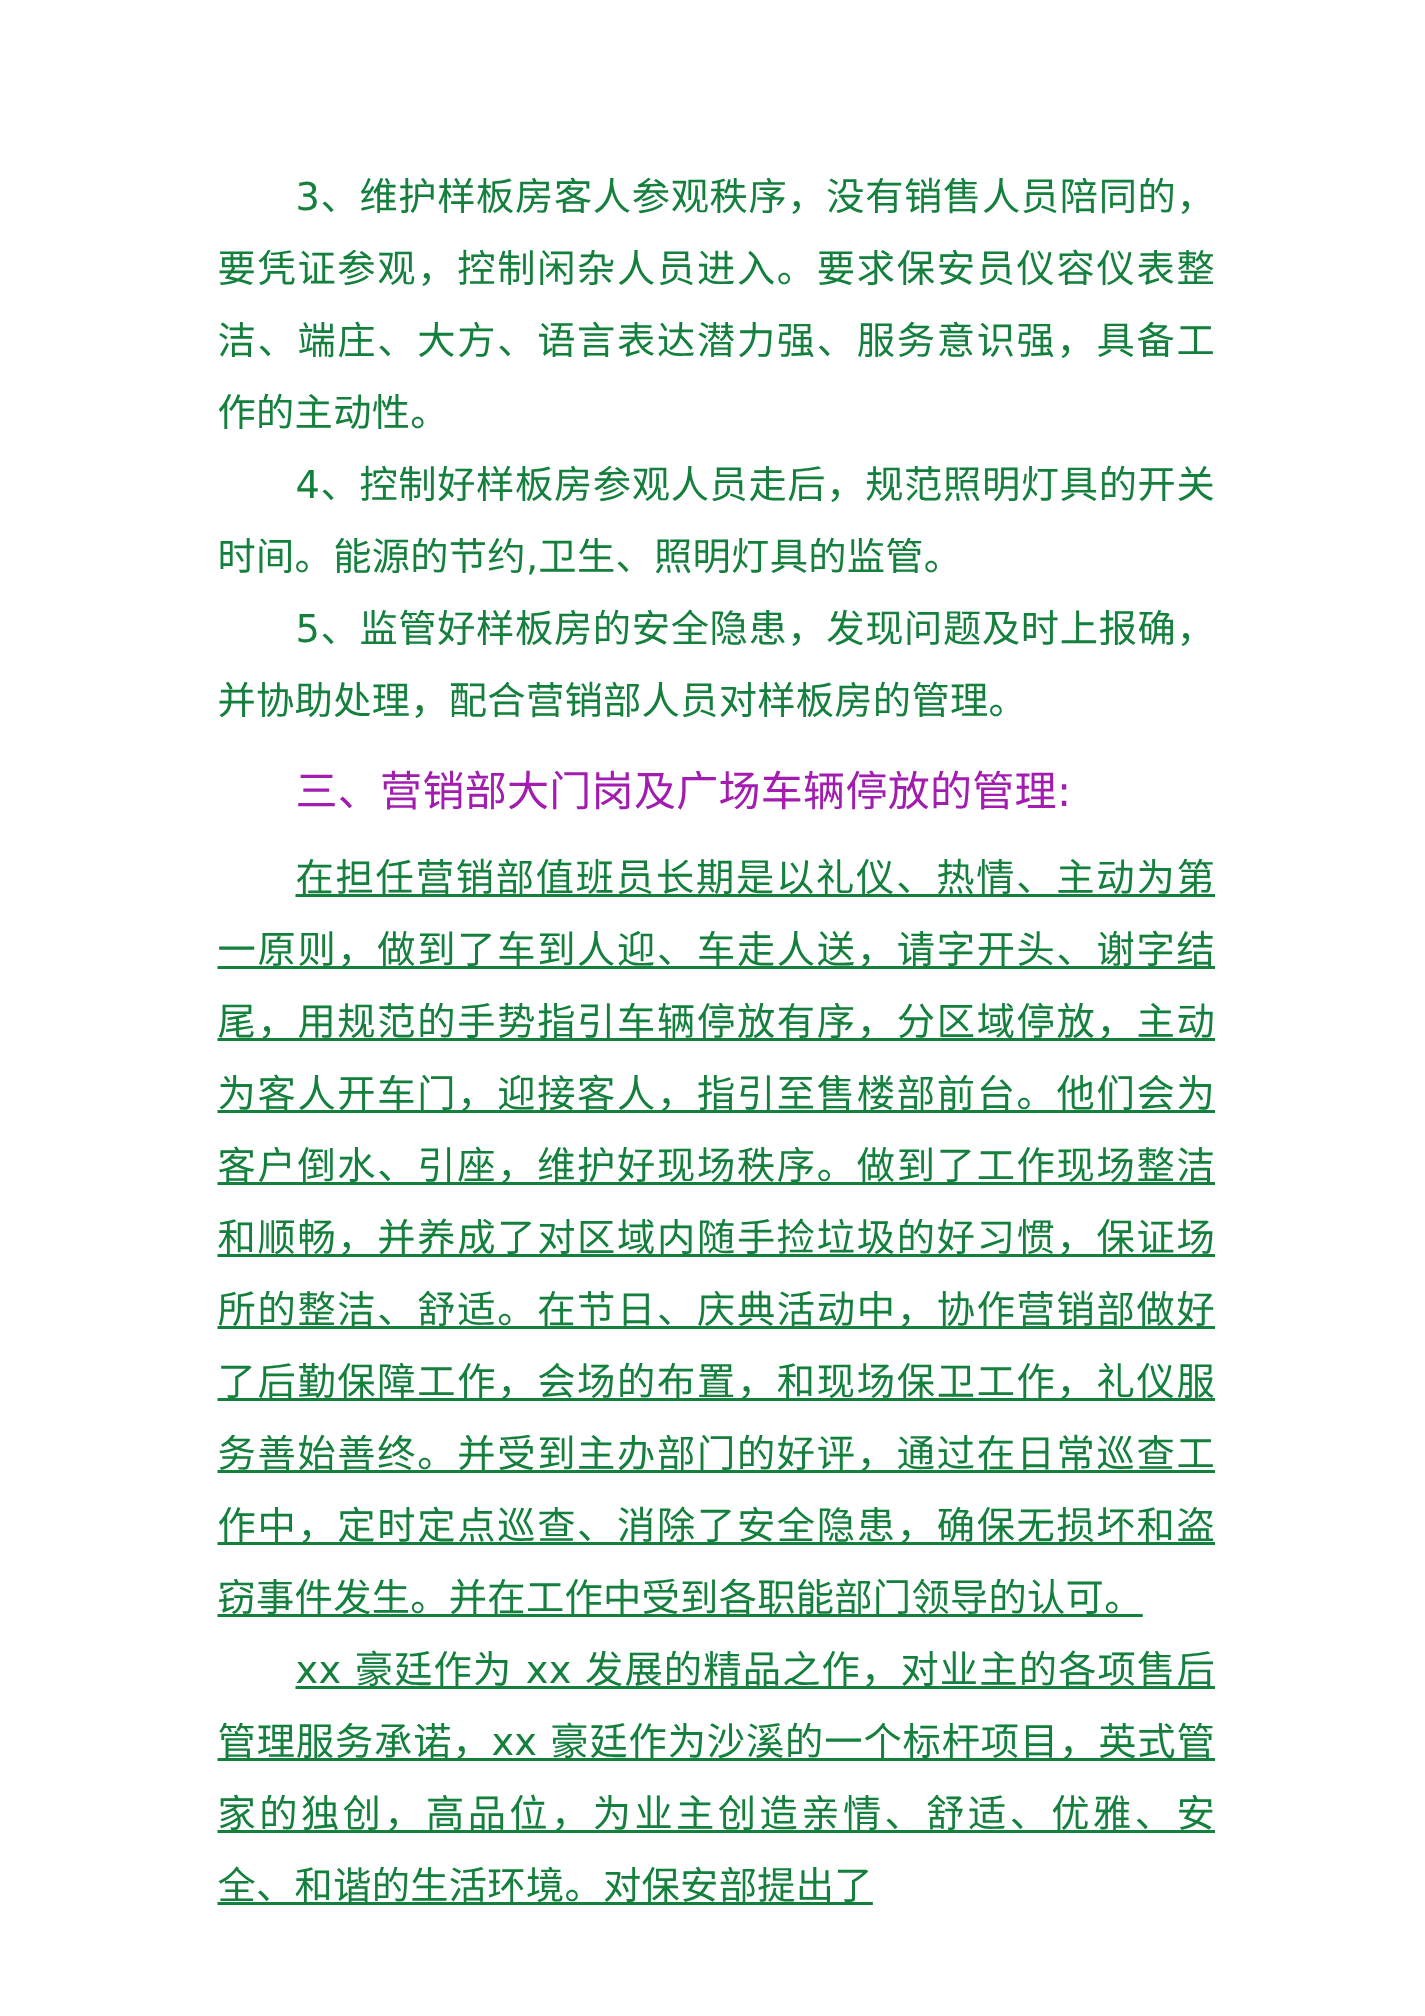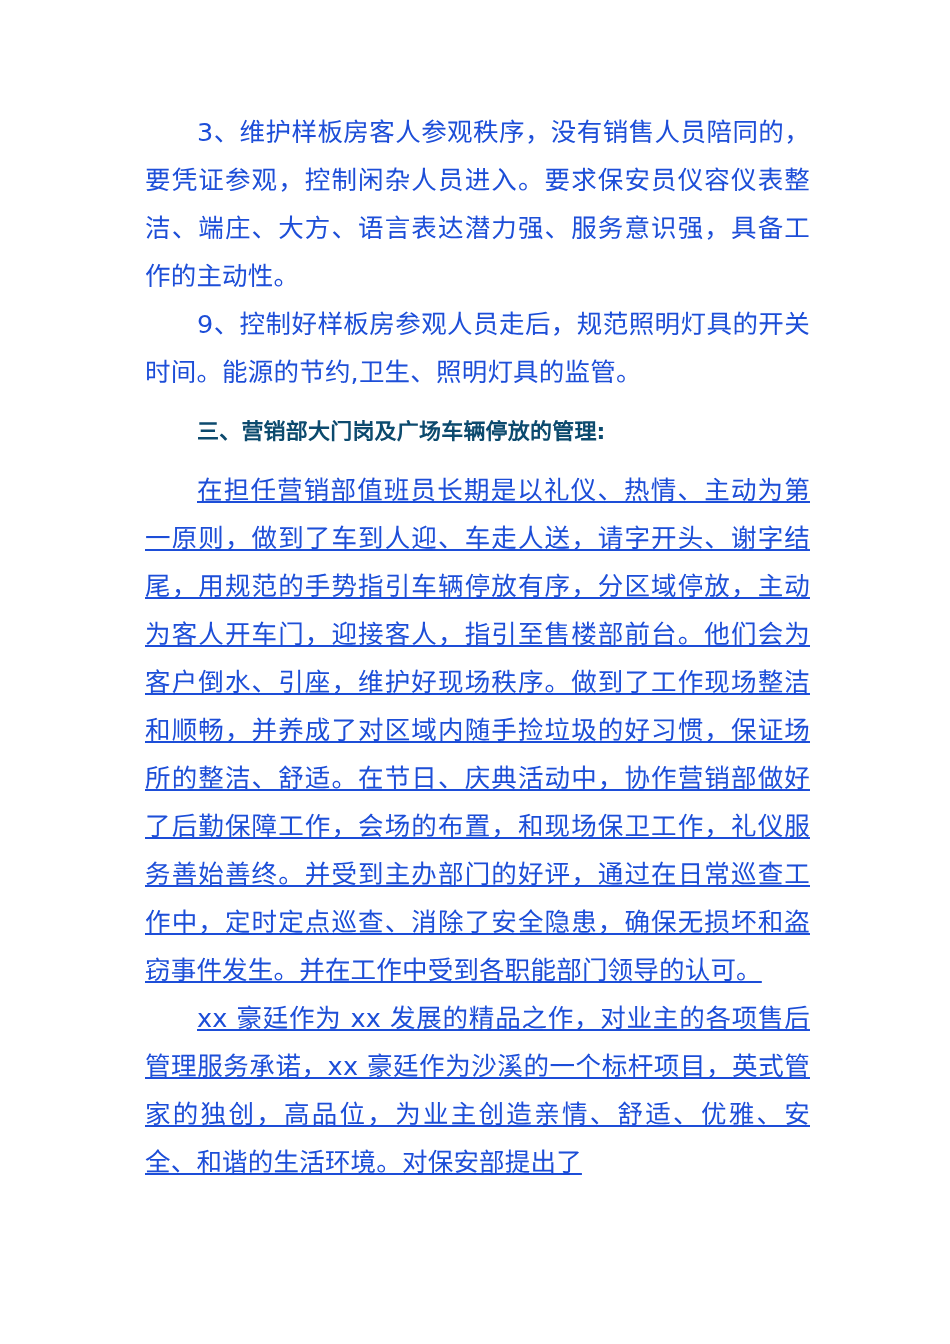--- a/index.html
+++ b/index.html
@@ -31,50 +31,51 @@
   }
   .para {
     margin: 0 0 0 0;
     font-size: 25.5px;
     line-height: 48px;
     letter-spacing: 0.2px;
     text-align: justify;
     text-justify: inter-ideograph;
     text-indent: 52px;
     word-break: break-all;
-    color: #1d4ed8;
+    color: #15803d;
     font-weight: 400;
   }
   .para + .para {
     margin-top: 0px;
   }
   .heading {
     margin: 0;
-    font-size: 22px;
+    font-size: 28px;
     line-height: 48px;
-    font-weight: 700;
+    font-weight: 400;
     text-indent: 52px;
     letter-spacing: 0.2px;
-    color: #0c4a6e;
+    color: #a21caf;
     word-break: break-all;
   }
   .gap-before-heading { margin-top: 12px; }
   .gap-after-heading  { margin-top: 10px; text-decoration: underline; }
   .gap-small { margin-top: 2px; }
 </style>
 </head>
 <body>
 
 <div class="page">
   <div class="page-body">
 
     <p class="para">3、维护样板房客人参观秩序，没有销售人员陪同的，要凭证参观，控制闲杂人员进入。要求保安员仪容仪表整洁、端庄、大方、语言表达潜力强、服务意识强，具备工作的主动性。</p>
 
-    <p class="para gap-small">9、控制好样板房参观人员走后，规范照明灯具的开关时间。能源的节约,卫生、照明灯具的监管。</p>
+    <p class="para gap-small">4、控制好样板房参观人员走后，规范照明灯具的开关时间。能源的节约,卫生、照明灯具的监管。</p>
 
+    <p class="para gap-small">5、监管好样板房的安全隐患，发现问题及时上报确，并协助处理，配合营销部人员对样板房的管理。</p>
 
     <h2 class="heading gap-before-heading">三、营销部大门岗及广场车辆停放的管理:</h2>
 
     <p class="para gap-after-heading">在担任营销部值班员长期是以礼仪、热情、主动为第一原则，做到了车到人迎、车走人送，请字开头、谢字结尾，用规范的手势指引车辆停放有序，分区域停放，主动为客人开车门，迎接客人，指引至售楼部前台。他们会为客户倒水、引座，维护好现场秩序。做到了工作现场整洁和顺畅，并养成了对区域内随手捡垃圾的好习惯，保证场所的整洁、舒适。在节日、庆典活动中，协作营销部做好了后勤保障工作，会场的布置，和现场保卫工作，礼仪服务善始善终。并受到主办部门的好评，通过在日常巡查工作中，定时定点巡查、消除了安全隐患，确保无损坏和盗窃事件发生。并在工作中受到各职能部门领导的认可。</p>
 
 
     <p class="para gap-after-heading">xx 豪廷作为 xx 发展的精品之作，对业主的各项售后管理服务承诺，xx 豪廷作为沙溪的一个标杆项目，英式管家的独创，高品位，为业主创造亲情、舒适、优雅、安全、和谐的生活环境。对保安部提出了</p>
 
   </div>
 </div>

